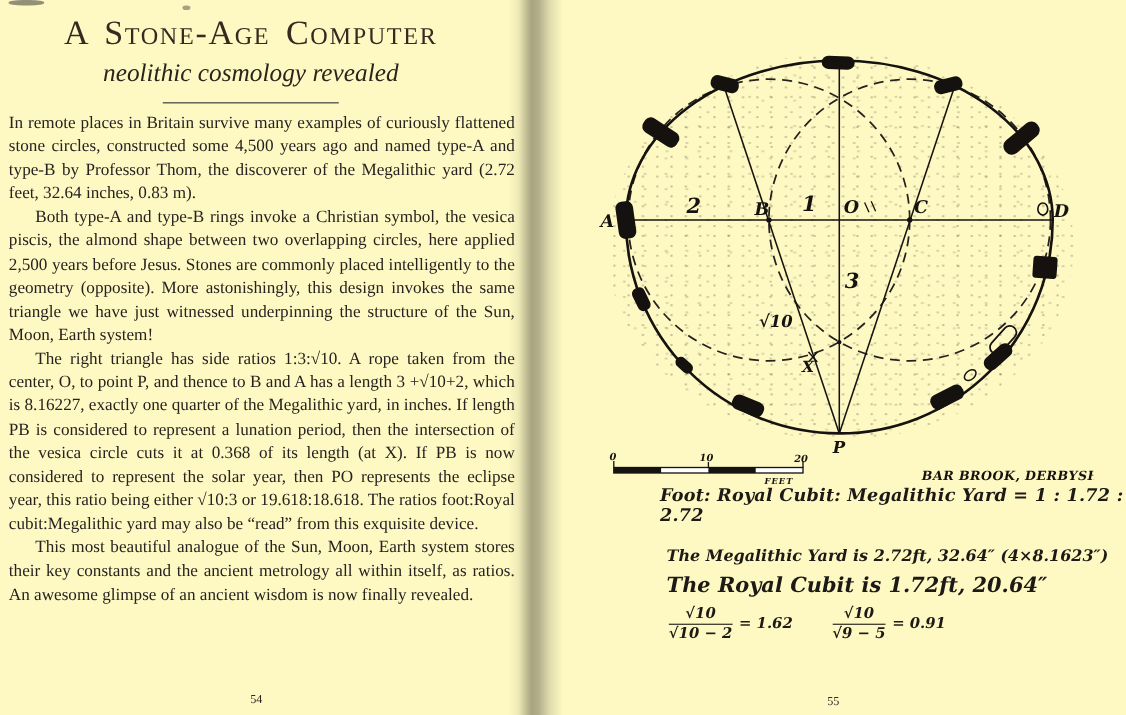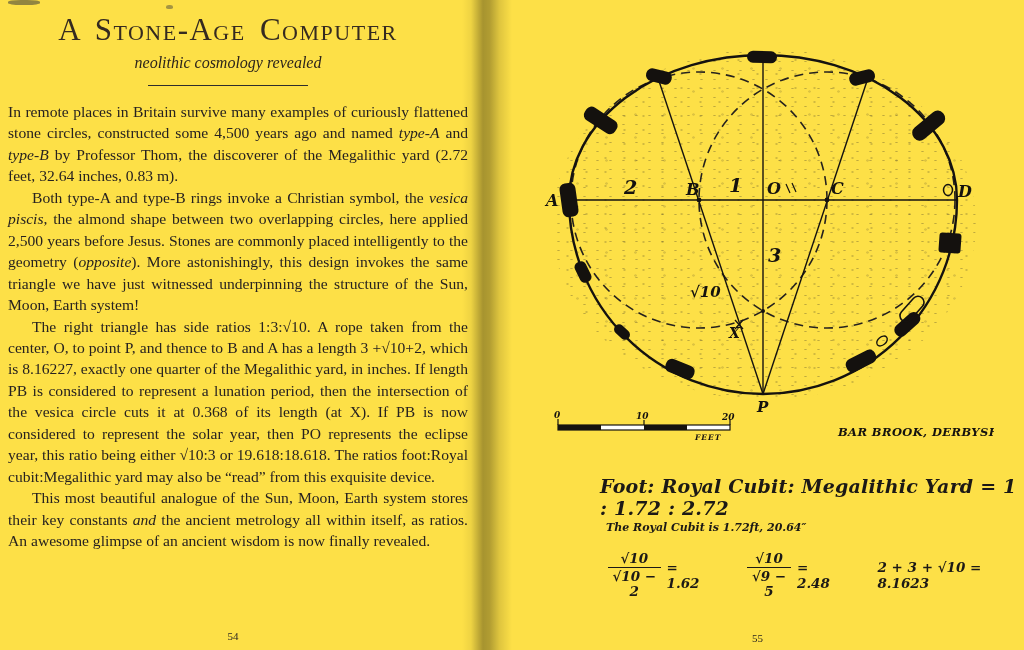--- a/index.html
+++ b/index.html
@@ -1,32 +1,32 @@
 <!DOCTYPE html>
 <html><head>
 <meta charset="utf-8">
 <style>
   html,body{margin:0;padding:0;}
   body{width:1024px;height:650px;overflow:hidden;background:#fcfcfa;
        font-family:"Liberation Serif",serif;color:#272220;}
-  .canvas{position:relative;width:1024px;height:650px;background:#fde047;}
+  .canvas{position:relative;width:1024px;height:650px;background:#fef9c3;}
 
   
   .left-page{position:absolute;left:0;top:0;width:470px;height:650px;}
   .title-block{position:absolute;left:0;top:12px;width:456px;text-align:center;}
   .book-title{font-family:"Liberation Serif",serif;font-variant:small-caps;
       font-size:31px;letter-spacing:1.5px;word-spacing:5px;color:#352a20;font-weight:500;}
   .book-subtitle{font-family:"Liberation Serif",serif;font-style:italic;
-      font-size:16px;color:#2c241c;margin-top:6px;}
+      font-size:23px;color:#2c241c;margin-top:6px;}
   .title-rule{width:160px;border-top:1.7px solid #2d2d2d;margin:13px auto 0 auto;height:0;}
   .body-text{position:absolute;left:8px;top:101px;width:460px;
       font-size:15.6px;line-height:21.45px;text-align:justify;}
   .body-text p{margin:0;text-indent:24px;}
   .body-text p.first{text-indent:0;}
-  .it{font-style:italic;}
+  .it{}
   .pagenum{position:absolute;font-size:11px;color:#2b2722;}
   .pagenum-left{left:0;top:630px;width:466px;text-align:center;}
   .pagenum-right{left:752px;top:632px;width:30px;}
 
   
   .gutter{position:absolute;left:462px;top:0;width:50px;height:650px;
      background:linear-gradient(90deg, rgba(0,0,0,0) 0%, rgba(0,0,0,0.06) 18%,
         rgba(0,0,0,0.34) 42%, rgba(0,0,0,0.30) 55%, rgba(0,0,0,0.12) 75%, rgba(0,0,0,0) 100%);}
 
   .artifact{position:absolute;background:#3a3a3a;border-radius:40%;}
@@ -37,23 +37,23 @@
        radial-gradient(rgba(50,45,40,0.30) 0.8px, rgba(0,0,0,0) 1.4px),
        radial-gradient(rgba(50,45,40,0.22) 0.9px, rgba(0,0,0,0) 1.5px),
        radial-gradient(rgba(50,45,40,0.16) 1.1px, rgba(0,0,0,0) 1.8px);
      background-size:13px 9px, 19px 14px, 29px 23px;
      background-position:0 0, 6px 5px, 11px 9px;}
   svg.diagram{position:absolute;left:534px;top:36px;width:460px;height:410px;}
   svg.diagram text{font-family:"DejaVu Serif",serif;font-style:italic;font-weight:600;fill:#15120f;}
 
   
   .hand{font-family:"DejaVu Serif",serif;font-style:italic;font-weight:600;color:#1c1916;}
-  .ratio-line{position:absolute;left:600px;top:475px;font-size:19px;letter-spacing:0.2px;}
+  .ratio-line{position:absolute;left:600px;top:440px;font-size:16px;letter-spacing:0.2px;}
   .hand-line2{position:absolute;left:606px;top:497px;font-size:14.5px;}
-  .hand-line3{position:absolute;left:606px;top:521px;font-size:11px;}
+  .hand-line3{position:absolute;left:606px;top:521px;font-size:19px;}
   .equations{position:absolute;left:608px;top:551px;display:flex;align-items:center;
      gap:36px;font-size:13.5px;}
   .eqgroup{display:flex;align-items:center;gap:6px;}
   .frac{display:inline-block;text-align:center;vertical-align:middle;line-height:1.1;}
   .frac .num{display:block;border-bottom:1.5px solid #1c1916;padding:0 4px 1px 4px;}
   .frac .den{display:block;padding-top:1px;}
 </style>
 </head>
 <body>
 
@@ -142,37 +142,35 @@
       <text x="554" y="418" font-size="9">0</text>
       <text x="636" y="419" font-size="9">10</text>
       <text x="722" y="420" font-size="9">20</text>
       <text x="695" y="440" font-size="7.5" letter-spacing="1">FEET</text>
     </g>
 
     <text x="838" y="436" font-size="11.5" letter-spacing="0.4">BAR BROOK, DERBYSHIRE</text>
   </svg>
 
   <div class="hand ratio-line">Foot: Royal Cubit: Megalithic Yard = 1 : 1.72 : 2.72</div>
+  <div class="hand hand-line2">The Megalithic Yard is 2.72ft, 32.64″ (4×8.1623″)</div>
   <div class="hand hand-line3">The Royal Cubit is 1.72ft, 20.64″</div>
 
   <div class="equations hand">
     <span class="eqgroup">
       <span class="frac">
         <span class="num">√10</span>
         <span class="den">√10 − 2</span>
       </span>
       <span>= 1.62</span>
     </span>
     <span class="eqgroup">
       <span class="frac">
         <span class="num">√10</span>
         <span class="den">√9 − 5</span>
       </span>
-      <span>= 2.48</span>
-    </span>
-    <span class="eqgroup">
-      <span>2 + 3 + √10  =  8.1623</span>
+      <span>= 0.91</span>
     </span>
   </div>
 
   <div class="pagenum pagenum-right">55</div>
 
 </div>
 
 </body></html>

